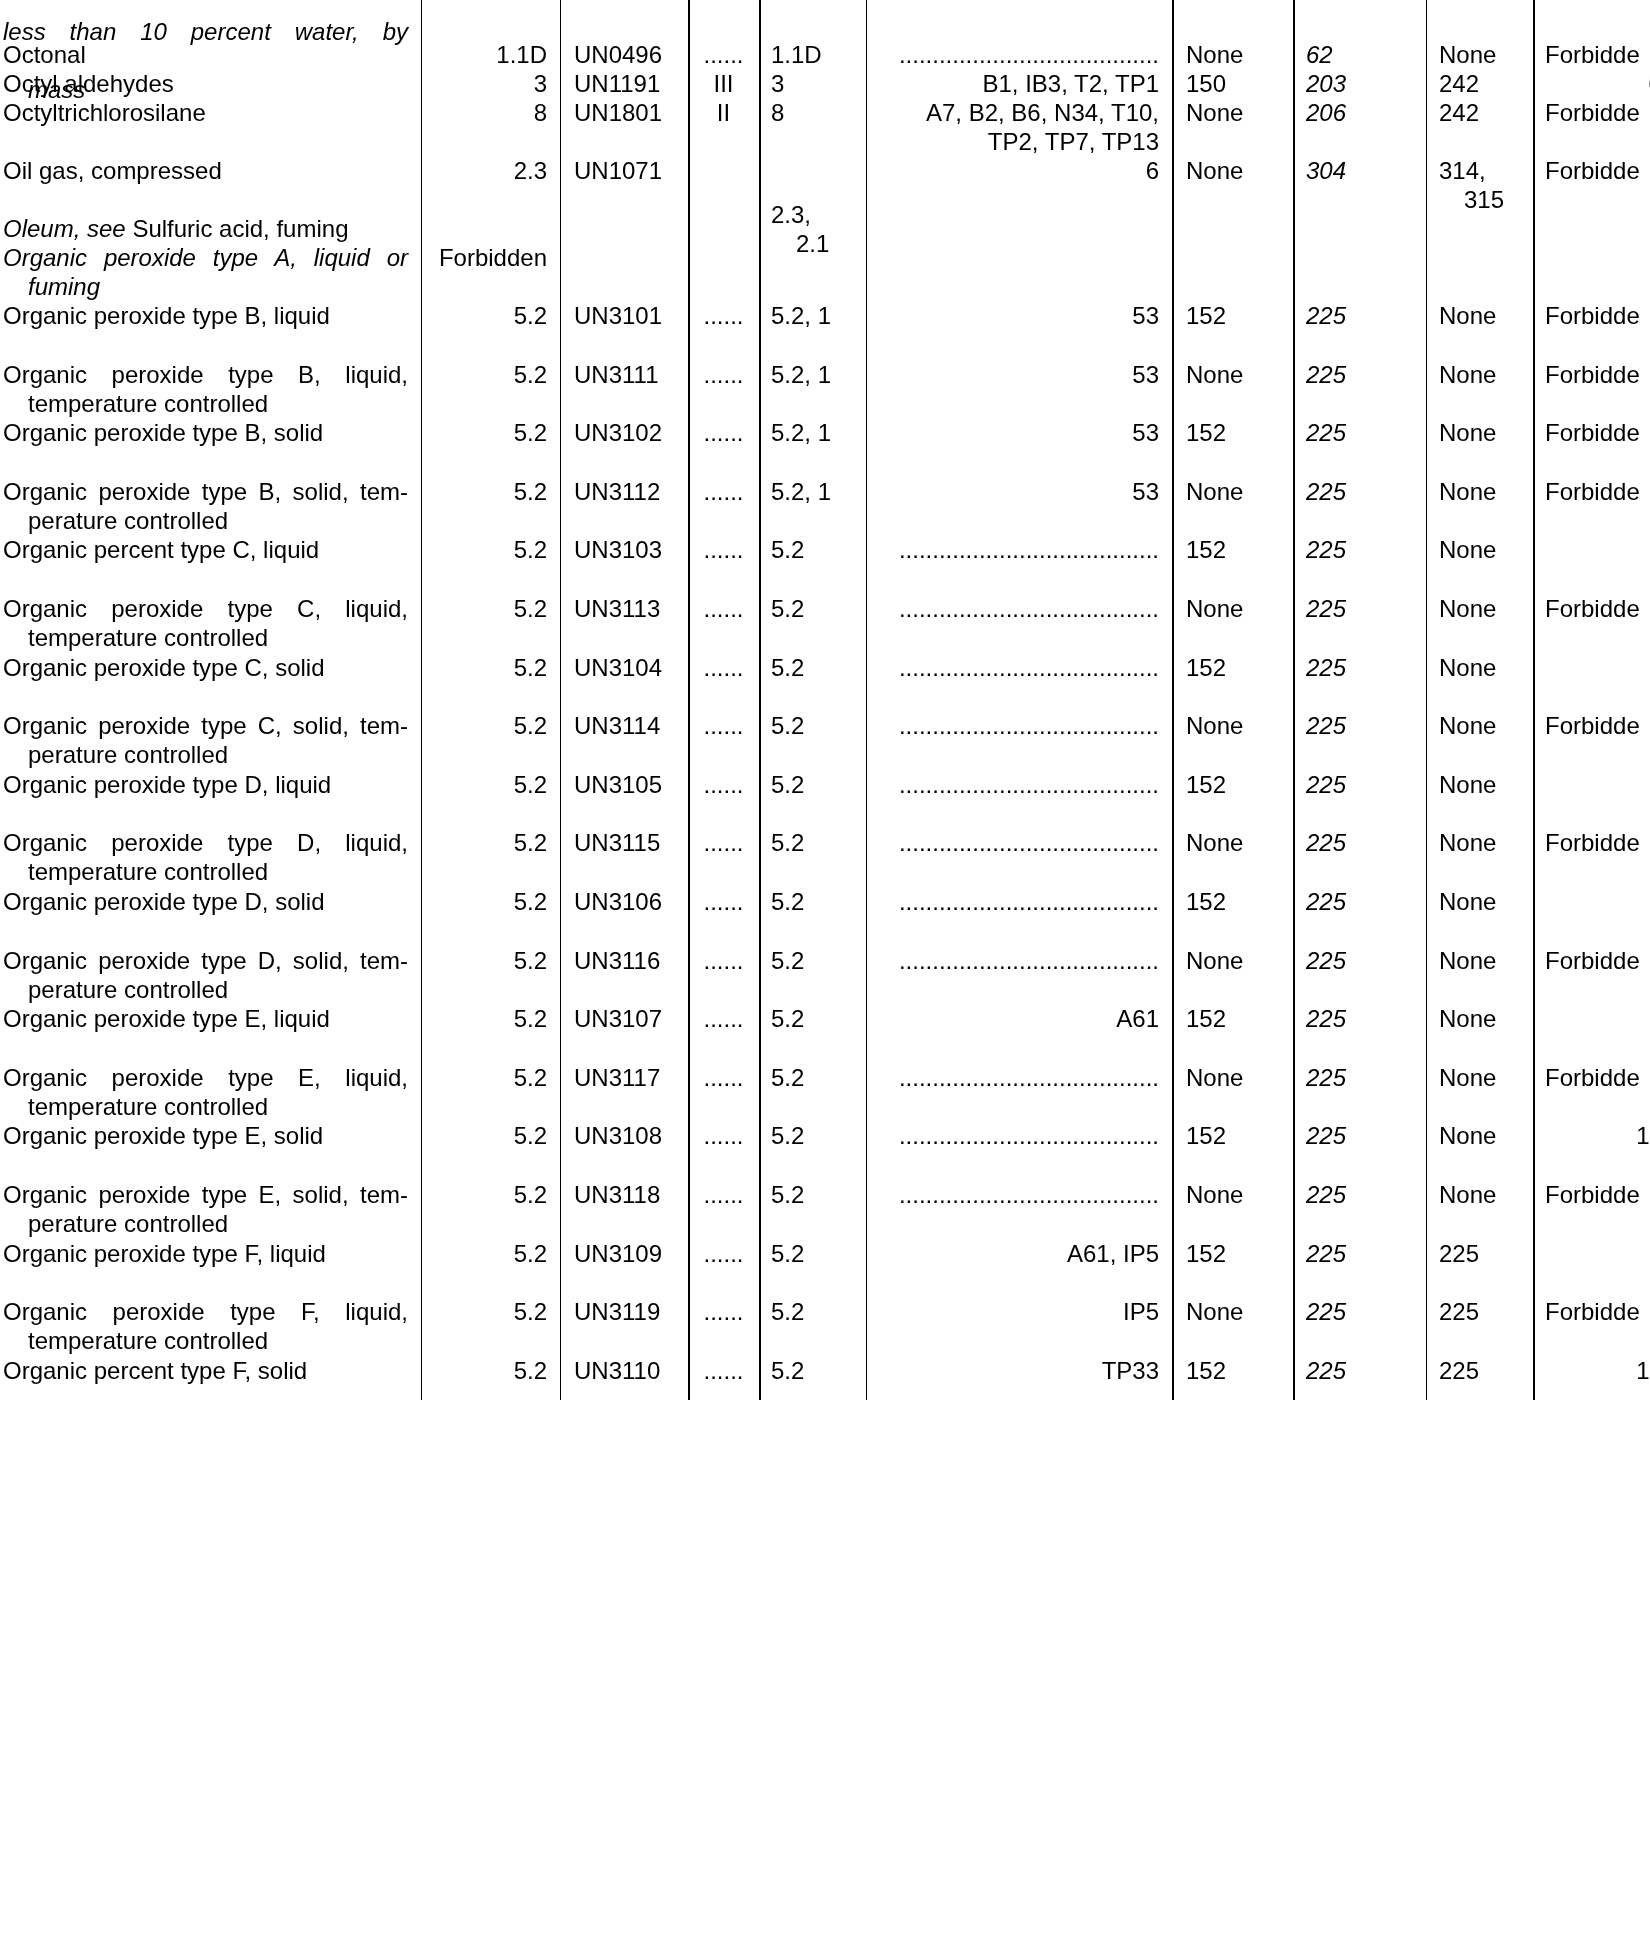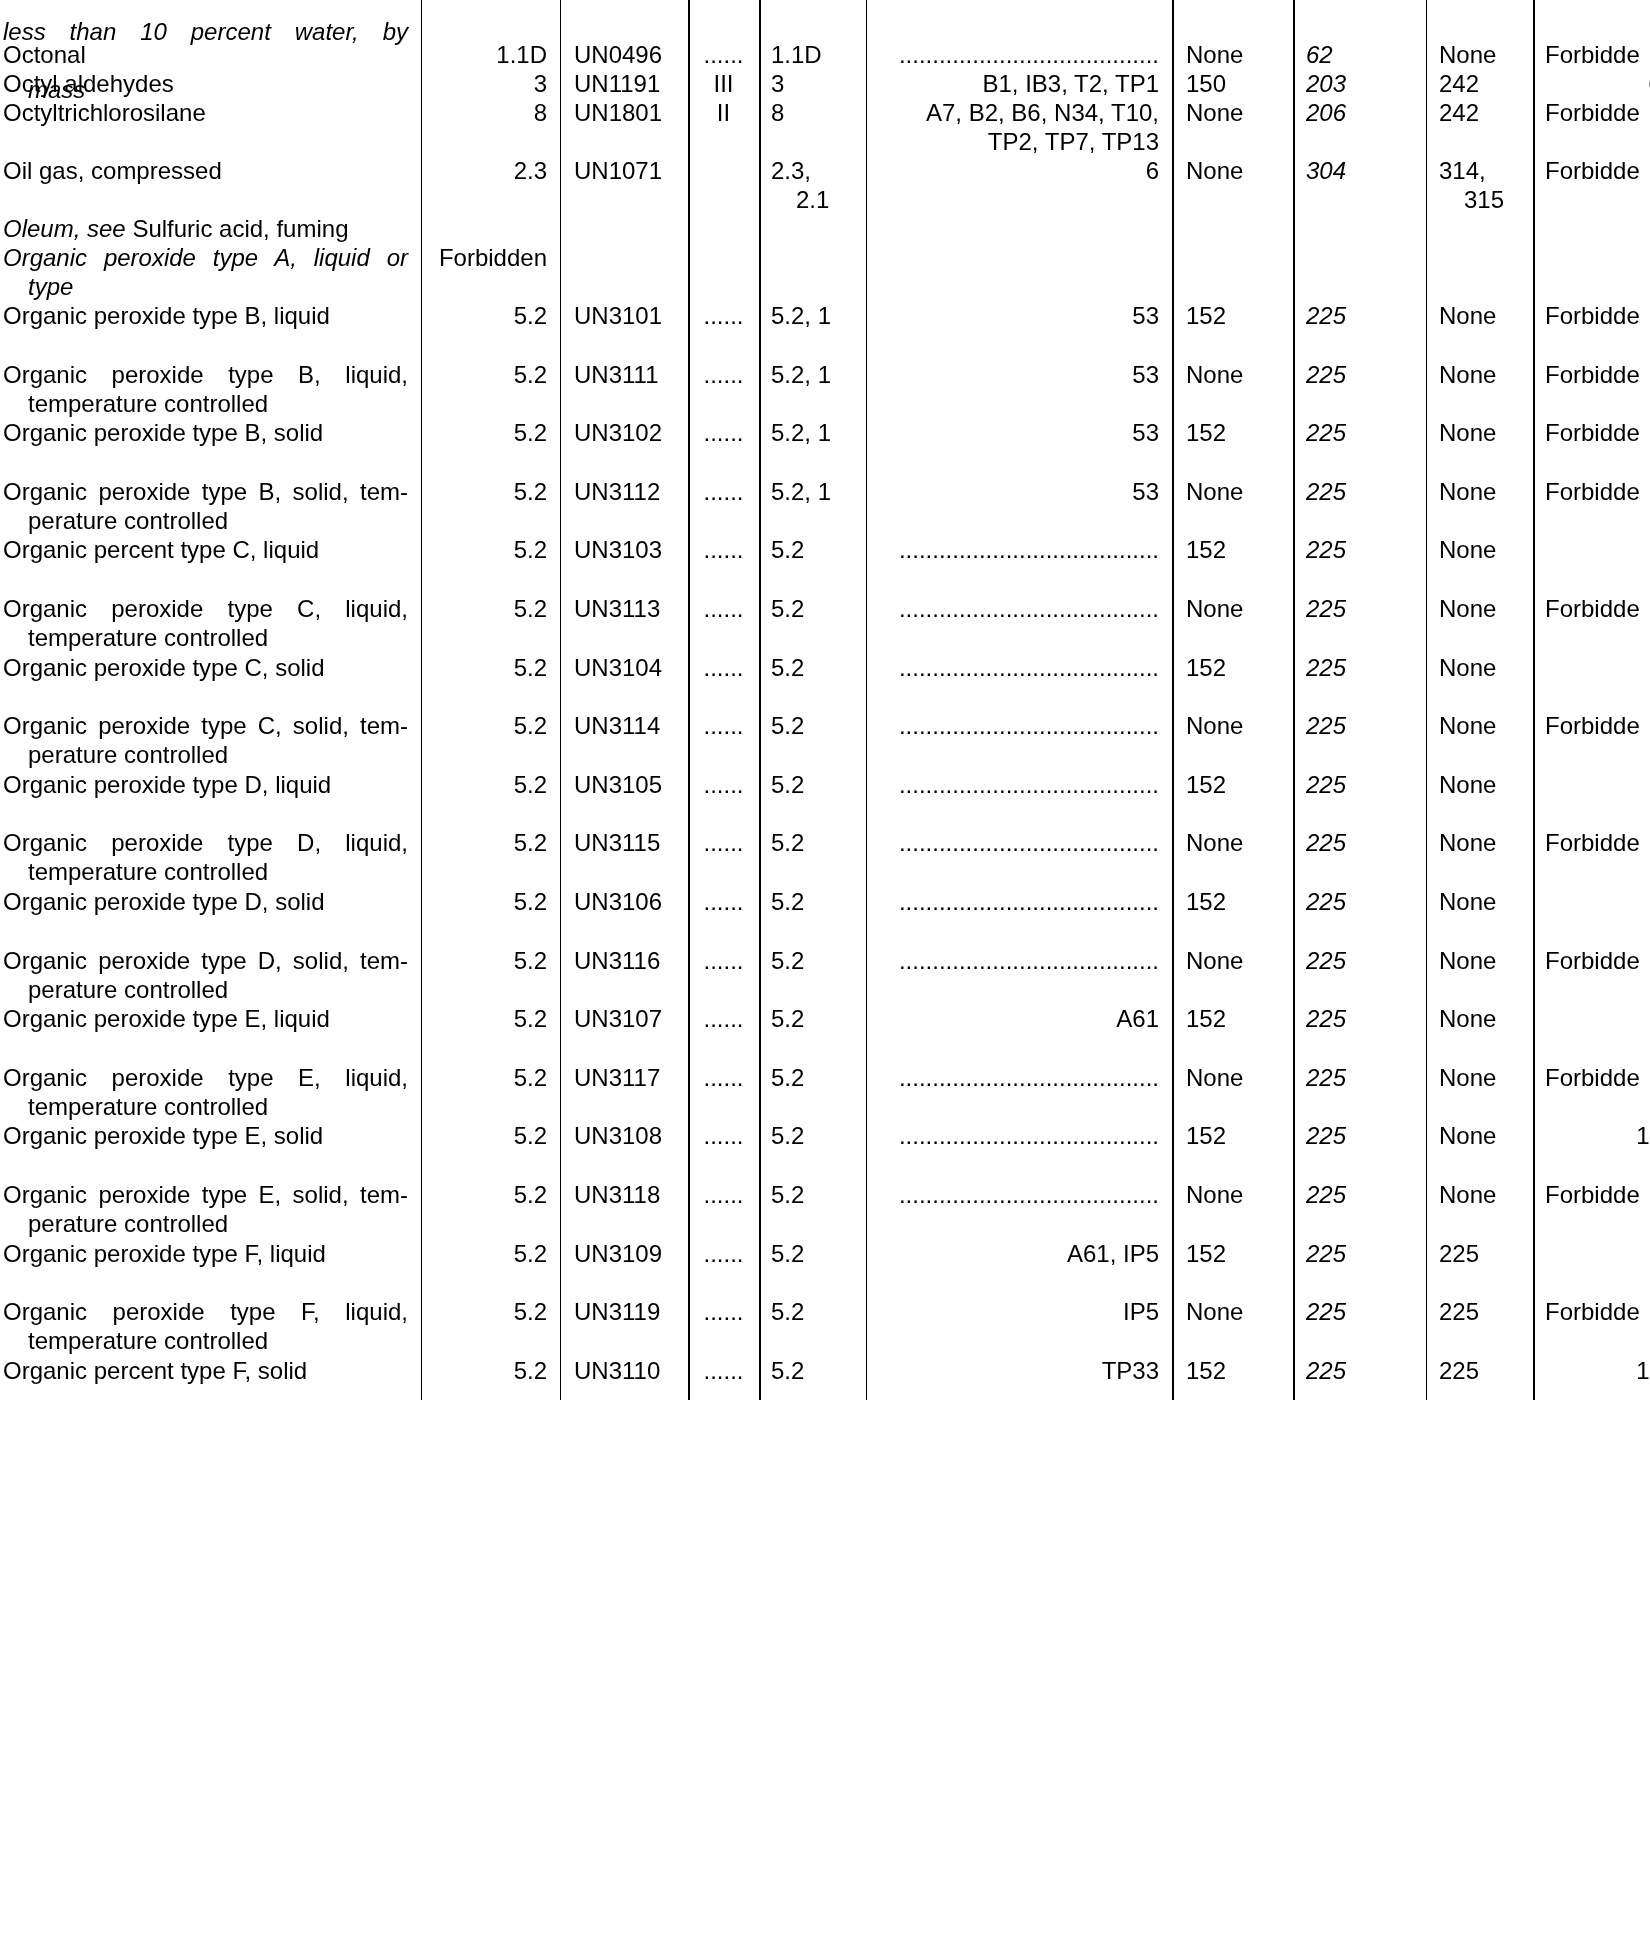--- a/index.html
+++ b/index.html
@@ -87,29 +87,29 @@
         <div class="cell c-special"><span style="display: block; padding-left: 0px;">A7, B2, B6, N34, T10,</span><span class="l2" style="display: block; padding-left: 0px;">TP2, TP7, TP13</span></div>
         <div class="cell c-bulk"><span style="display: block;">242</span></div>
       </div>
       <div class="row" style="top: 156px;">
         <div class="cell c-name"><span class="l1 nojust">Oil gas, compressed</span></div>
         <div class="cell c-class">2.3</div>
         <div class="cell c-un">UN1071</div>
         <div class="cell c-exc">None</div>
         <div class="cell c-nonbulk">304</div>
         <div class="cell c-qty">Forbidde</div>
-        <div class="cell c-labels"><span style="display: block;">2.3,</span><span class="l2" style="display: block;">2.1</span></div>
+        <div class="cell c-labels"><span style="display: block; margin-top: 44px;">2.3,</span><span class="l2" style="display: block;">2.1</span></div>
         <div class="cell c-special"><span style="display: block; padding-left: 0px;">6</span></div>
         <div class="cell c-bulk"><span style="display: block;">314,</span><span class="l2" style="display: block;">315</span></div>
       </div>
       <div class="row" style="top: 214px;">
         <div class="cell c-name"><span class="l1 nojust"><span class="it">Oleum, see</span><span> Sulfuric acid, fuming</span></span></div>
       </div>
       <div class="row" style="top: 243px;">
-        <div class="cell c-name"><span class="l1 it">Organic peroxide type A, liquid or</span><span class="l2 nojust it">type</span></div>
+        <div class="cell c-name"><span class="l1 it">Organic peroxide type A, liquid or</span><span class="l2 nojust it">fuming</span></div>
         <div class="cell c-class">Forbidden</div>
       </div>
       <div class="row" style="top: 301px;">
         <div class="cell c-name"><span class="l1 nojust">Organic peroxide type B, liquid</span></div>
         <div class="cell c-class">5.2</div>
         <div class="cell c-un">UN3101</div>
         <div class="cell c-pg">......</div>
         <div class="cell c-exc">152</div>
         <div class="cell c-nonbulk">225</div>
         <div class="cell c-qty">Forbidde</div>

